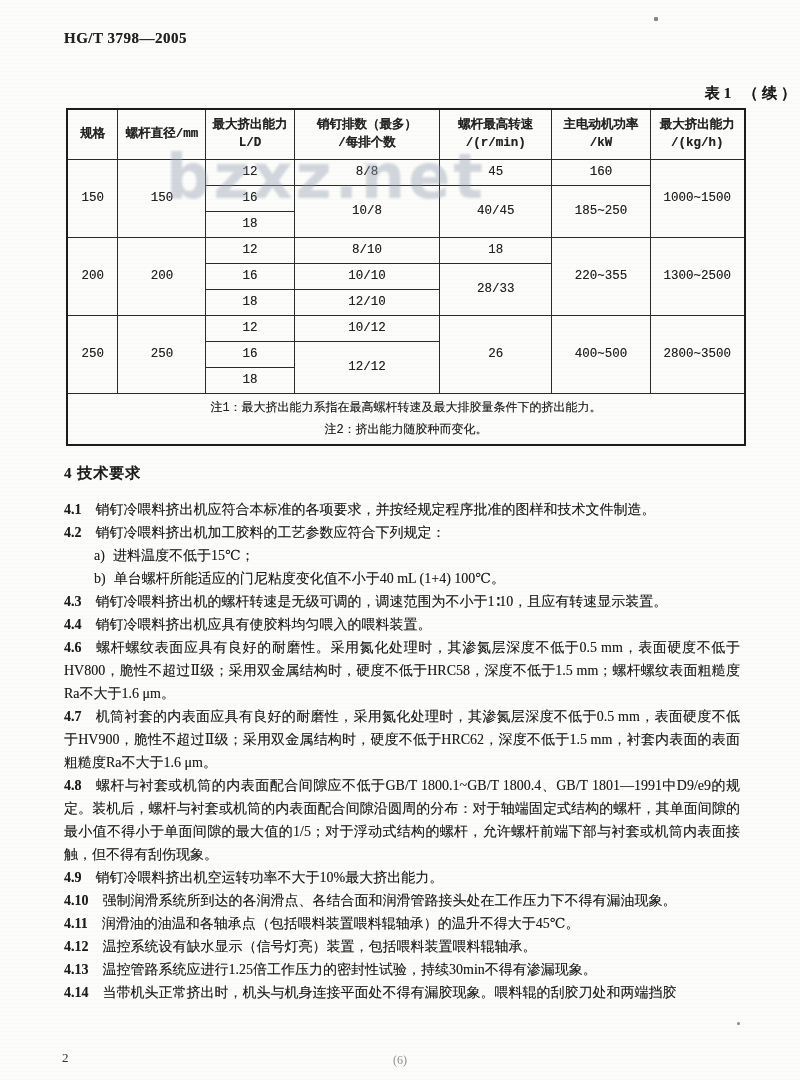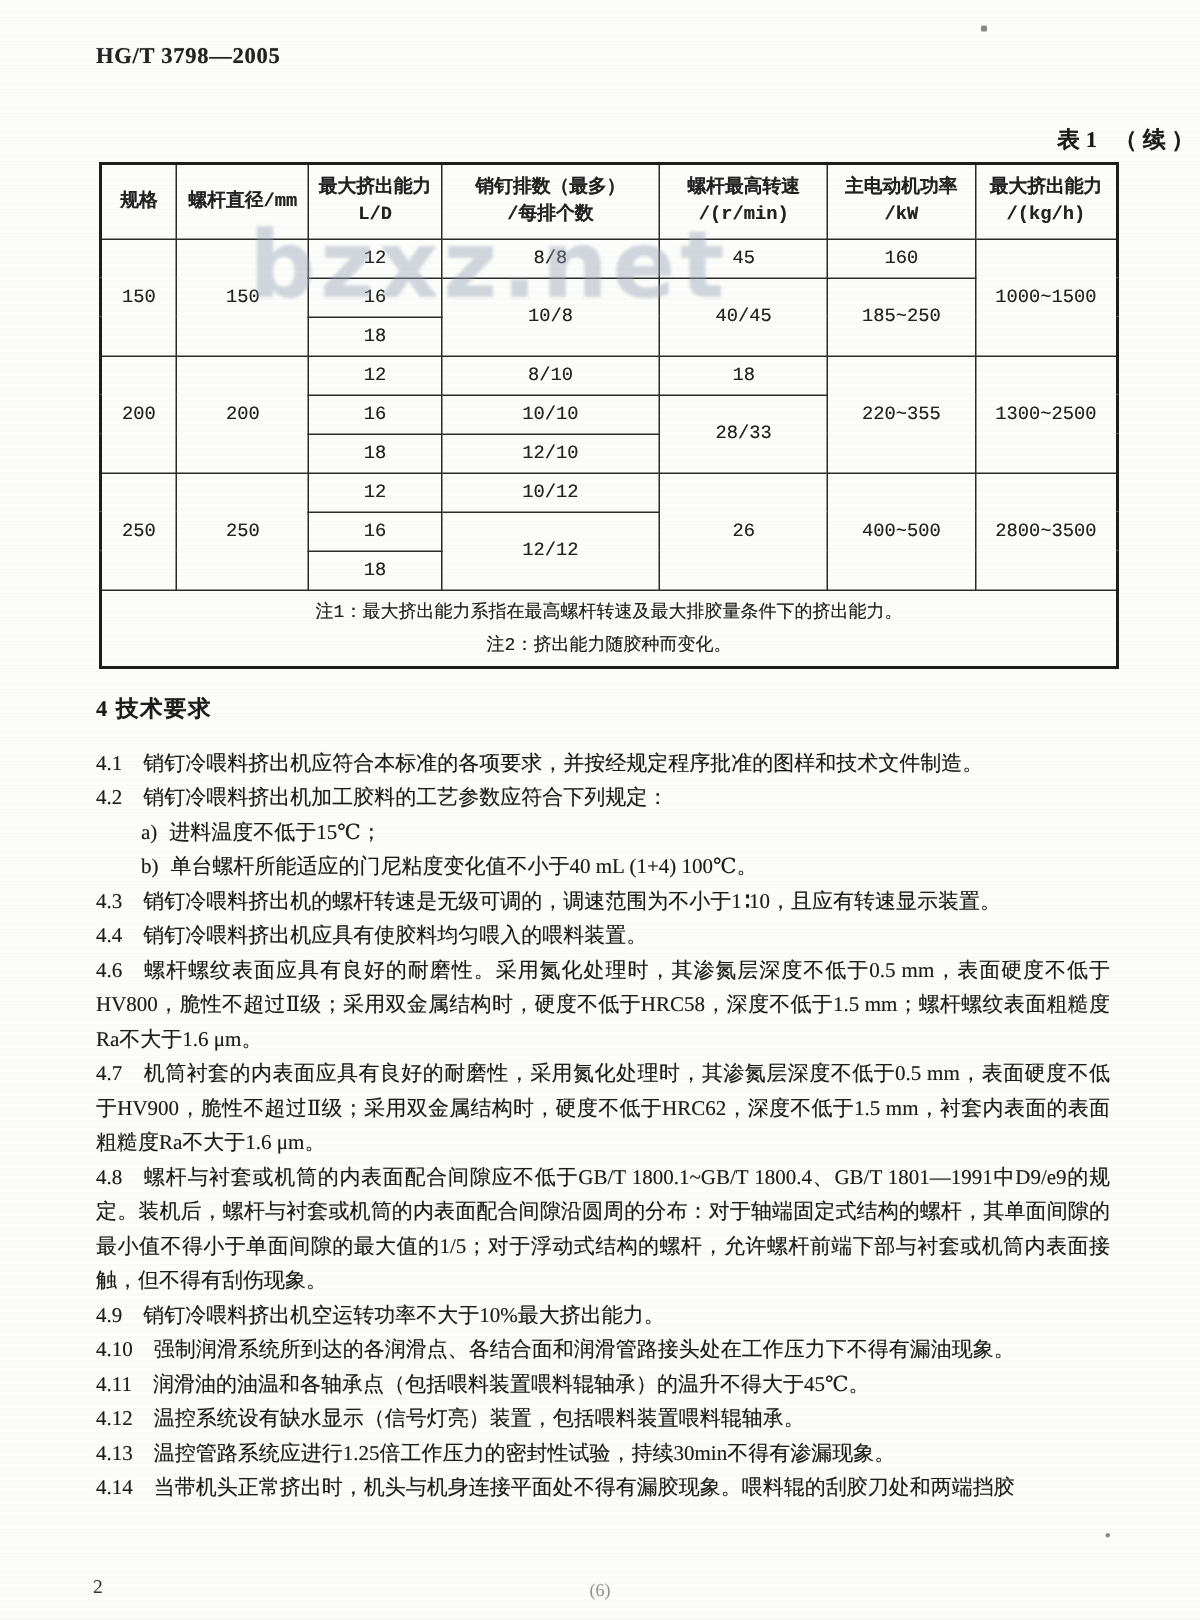--- a/index.html
+++ b/index.html
@@ -61,21 +61,21 @@
   .body-text{
     position:absolute; left:64px; top:462px; width:676px;
     font-size:14px; line-height:23px; text-align:justify;
     color:#1c1c1c; text-shadow:0 0 0.5px rgba(0,0,0,0.4);
   }
   .sec-heading{
     font-size:15px; font-weight:bold; margin-bottom:13px; letter-spacing:1px;
     text-align:left;
   }
   .clause{ margin:0; }
-  .clause .num{ font-weight:normal; margin-right:14px; white-space:nowrap; }
+  .clause .num{ font-weight:bold; margin-right:14px; white-space:nowrap; }
   .clause.sub{ padding-left:30px; }
   .clause.sub .num{ font-weight:normal; margin-right:8px; }
 
   .page-number{
     position:absolute; left:62px; top:1050px; font-size:13px; color:#333;
   }
   .footer-mark{
     position:absolute; left:0; top:1053px; width:100%; text-align:center;
     font-size:12px; color:#8f8f8f;
   }

